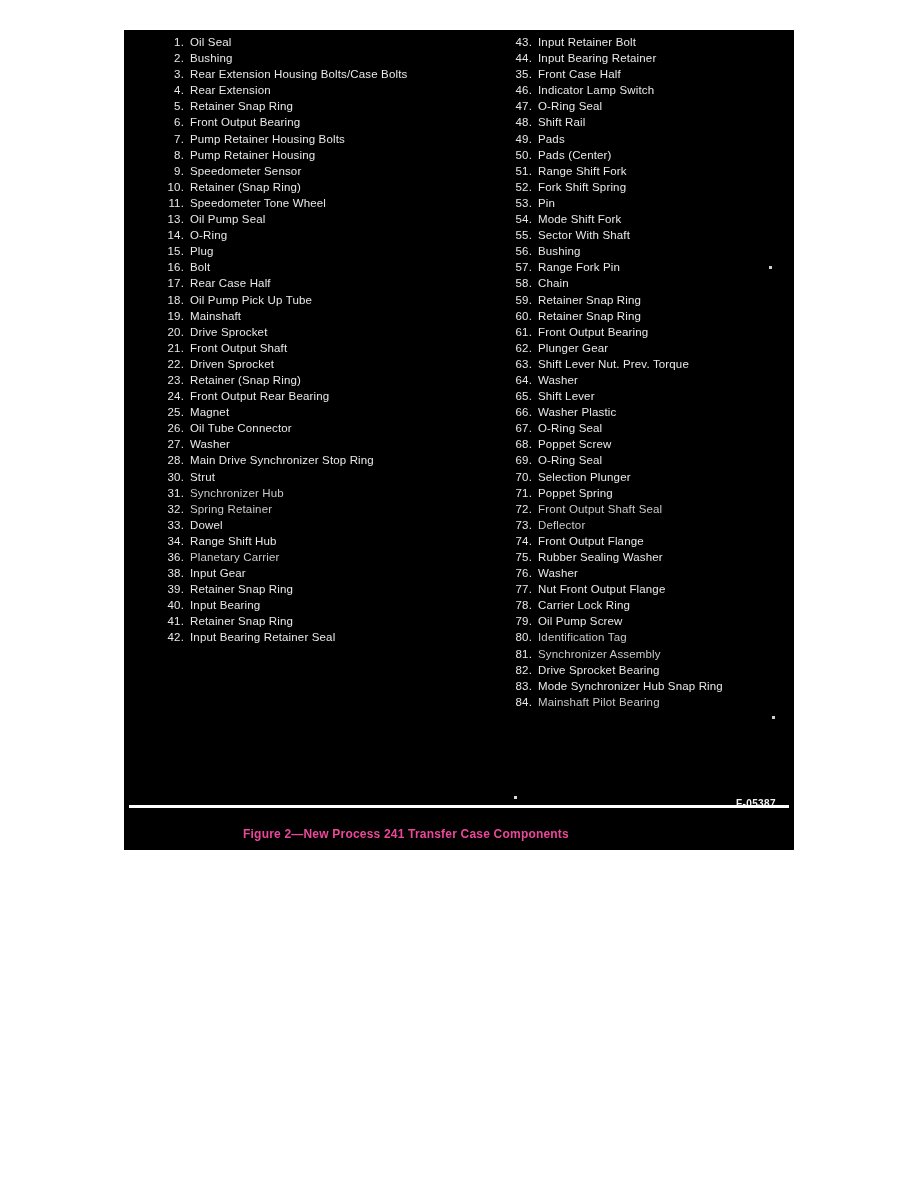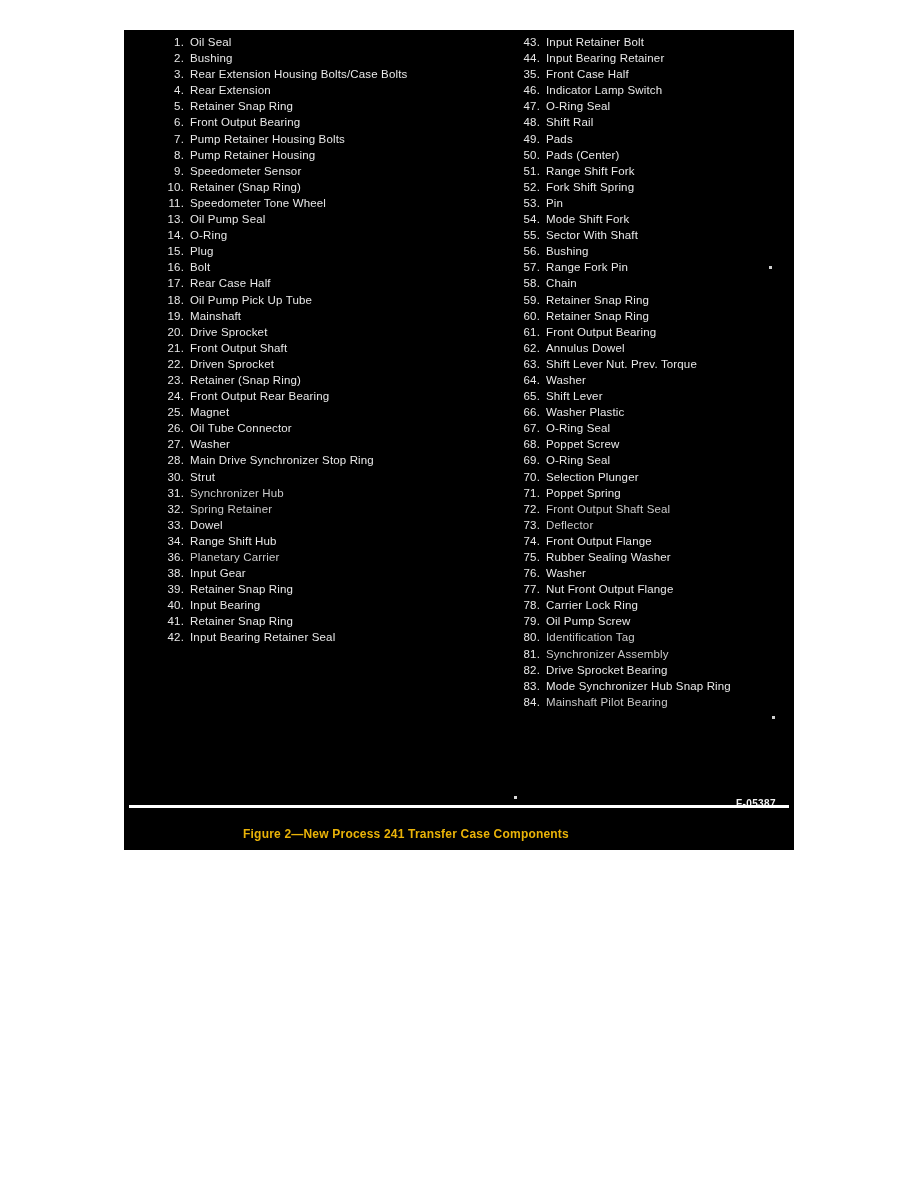--- a/index.html
+++ b/index.html
@@ -32,21 +32,21 @@
     left: 0;
     top: 0;
     width: 670px;
     height: 700px;
   }
   .col {
     position: absolute;
     top: 4px;
   }
   .col-left { left: 32px; width: 320px; }
-  .col-right { left: 388px; width: 290px; }
+  .col-right { left: 380px; width: 290px; }
 
   .part-item {
     display: flex;
     align-items: baseline;
     color: #e8e8e8;
     font-size: 11.5px;
     line-height: 16.1px;
     letter-spacing: 0.15px;
     white-space: nowrap;
   }
@@ -119,21 +119,21 @@
     width: 670px;
     height: 28px;
     background: #000000;
   }
   .caption-text {
     position: absolute;
     left: 0;
     top: 5px;
     width: 564px;
     text-align: center;
-    color: #eab308;
+    color: #ec4899;
     font-size: 12px;
     font-weight: bold;
     letter-spacing: 0.2px;
   }
 </style>
 </head>
 <body>
 
 <div class="page">
   <div class="figure-panel">
@@ -365,21 +365,21 @@
           <div class="part-item">
             <span class="part-num">60.</span>
             <span class="part-label">Retainer Snap Ring</span>
           </div>
           <div class="part-item">
             <span class="part-num">61.</span>
             <span class="part-label">Front Output Bearing</span>
           </div>
           <div class="part-item">
             <span class="part-num">62.</span>
-            <span class="part-label">Annulus Dowel</span>
+            <span class="part-label">Plunger Gear</span>
           </div>
           <div class="part-item">
             <span class="part-num">63.</span>
             <span class="part-label">Shift Lever Nut. Prev. Torque</span>
           </div>
           <div class="part-item">
             <span class="part-num">64.</span>
             <span class="part-label">Washer</span>
           </div>
           <div class="part-item">

